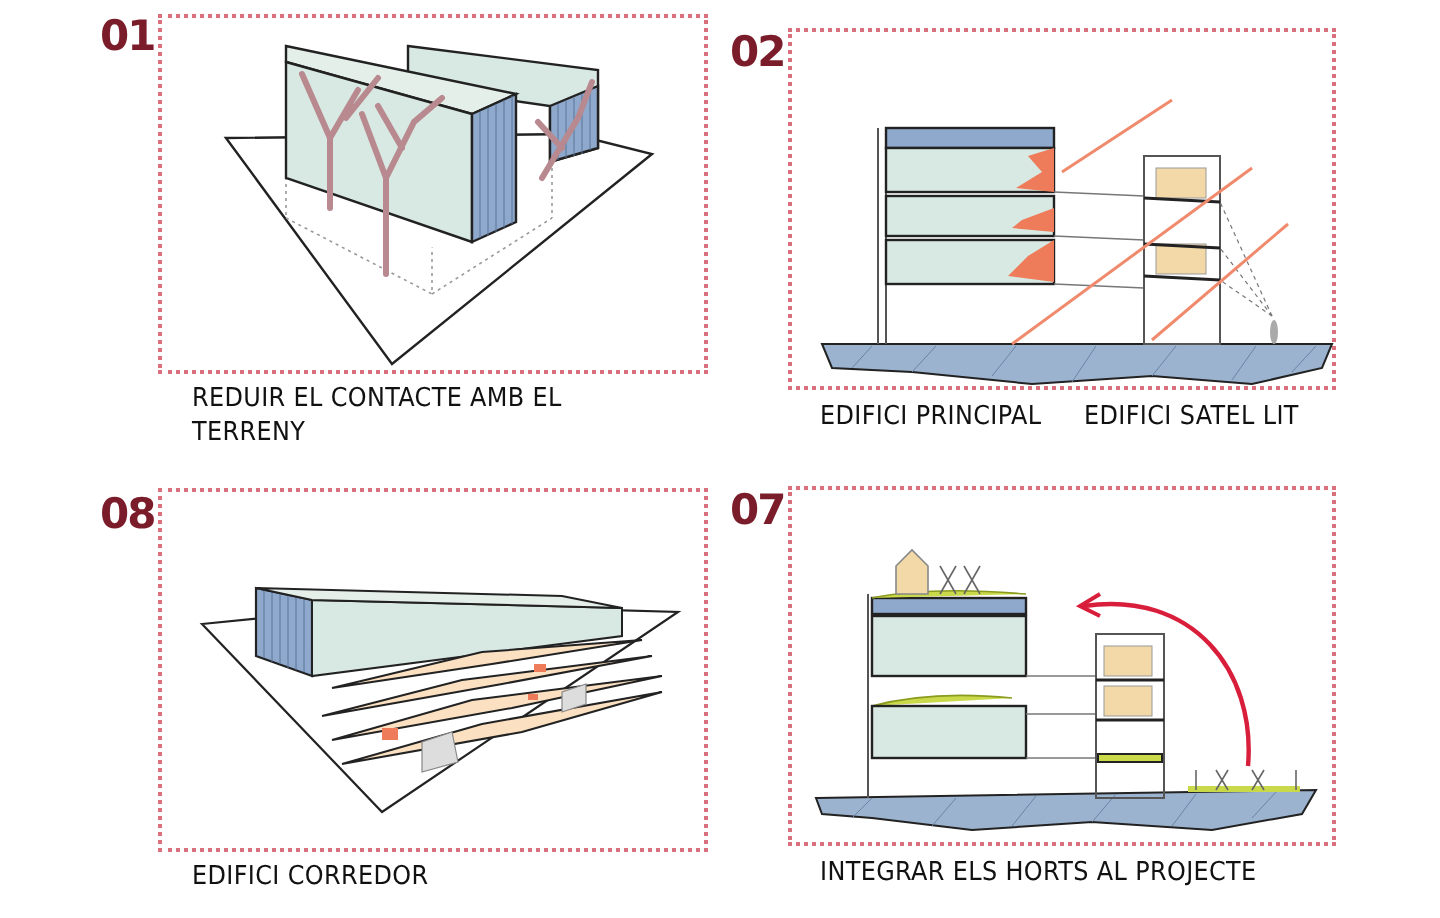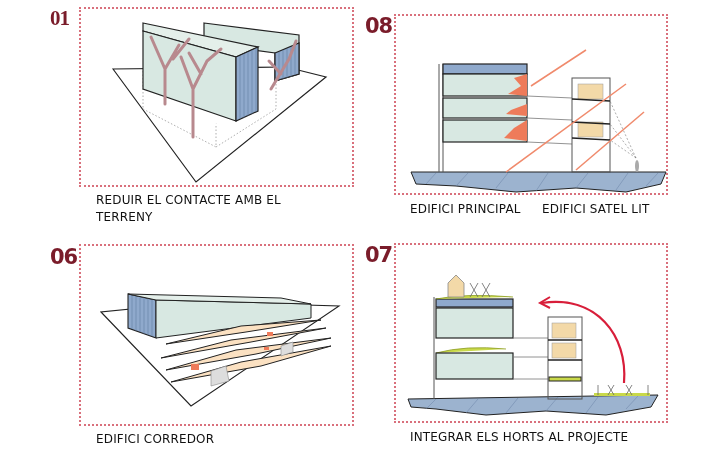--- a/index.html
+++ b/index.html
@@ -5,21 +5,21 @@
   html,body{margin:0;padding:0;background:#ffffff;}
   body{width:720px;height:459px;position:relative;overflow:hidden;font-family:"Liberation Sans","DejaVu Sans",sans-serif;}
   .num{position:absolute;font-family:"DejaVu Sans","Liberation Sans",sans-serif;font-weight:bold;font-size:21px;color:#7a1c2a;letter-spacing:-1px;line-height:1;}
   .frame{position:absolute;border:2px dotted #d9707c;box-sizing:border-box;}
   .frame svg{position:absolute;left:0;top:0;}
   .cap{position:absolute;font-family:"DejaVu Sans","Liberation Sans",sans-serif;font-size:13px;color:#111;letter-spacing:0.2px;line-height:16px;transform:scaleX(0.92);transform-origin:left top;white-space:nowrap;}
 </style>
 </head>
 <body>
 
-<div class="num" style="left:50px;top:8px;font-family:Liberation Serif, serif;">01</div>
+<div class="num" style="left:50px;top:8px;">01</div>
 <div class="frame" style="left:79px;top:7px;width:275px;height:180px;">
   <svg width="275" height="180" viewBox="0 0 275 180">
 
     <polygon points="32,60 115,173 245,68 205,58" fill="#fff" stroke="#222" stroke-width="1.2"></polygon>
 
     <g stroke="#999" stroke-width="0.8" stroke-dasharray="1.5,2" fill="none">
       <line x1="62" y1="62" x2="62" y2="100"></line>
         <line x1="62" y1="100" x2="135" y2="138"></line>
       <line x1="135" y1="110" x2="135" y2="138"></line>
         <line x1="135" y1="138" x2="195" y2="100"></line>
@@ -51,21 +51,21 @@
     <g stroke="#b8898e" stroke-width="3" fill="none" stroke-linecap="round">
       <path d="M84,95 L84,60 L70,28 M84,60 L98,36 M92,50 L108,30"></path>
       <path d="M112,128 L112,80 L100,48 M112,80 L126,52 L140,40 M120,65 L108,44"></path>
       <path d="M190,80 L208,50 L215,32 M200,65 L188,52"></path>
     </g>
   </svg>
 </div>
 <div class="cap" style="left:96px;top:192px;">REDUIR EL CONTACTE AMB EL</div>
 <div class="cap" style="left:96px;top:209px;">TERRENY</div>
 
-<div class="num" style="left:365px;top:16px;">08</div>
+<div class="num" style="left:365px;top:16px;">02</div>
 <div class="frame" style="left:394px;top:14px;width:274px;height:181px;">
   <svg width="274" height="181" viewBox="0 0 274 181">
 
     <path d="M15,156 L270,156 L265,168 L230,176 L180,172 L120,176 L60,170 L20,168 Z" fill="#9cb3cf" stroke="#222" stroke-width="1"></path>
     <g stroke="#6a83a6" stroke-width="0.5">
         <line x1="30" y1="168" x2="40" y2="157"></line>
         <line x1="60" y1="170" x2="72" y2="157"></line>
         <line x1="100" y1="172" x2="112" y2="157"></line>
         <line x1="140" y1="175" x2="152" y2="157"></line>
         <line x1="180" y1="172" x2="192" y2="157"></line>
@@ -104,21 +104,21 @@
     <g stroke="#f08a6c" stroke-width="1.5" fill="none">
       <line x1="190" y1="34" x2="135" y2="70"></line>
       <line x1="230" y1="68" x2="110" y2="156"></line>
       <line x1="248" y1="96" x2="180" y2="154"></line>
     </g>
   </svg>
 </div>
 <div class="cap" style="left:410px;top:201px;">EDIFICI PRINCIPAL</div>
 <div class="cap" style="left:542px;top:201px;">EDIFICI SATEL LIT</div>
 
-<div class="num" style="left:50px;top:247px;">06</div>
+<div class="num" style="left:50px;top:247px;">08</div>
 <div class="frame" style="left:79px;top:244px;width:275px;height:182px;">
   <svg width="275" height="182" viewBox="0 0 275 182">
     <polygon points="20,66 110,160 258,60 120,56" fill="#fff" stroke="#222" stroke-width="1.1"></polygon>
 
     <polygon points="47,48 75,54 75,92 47,82" fill="#8fa9cc" stroke="#222" stroke-width="1.1"></polygon>
     <g stroke="#5a7599" stroke-width="0.5">
         <line x1="51" y1="49" x2="51" y2="83"></line>
         <line x1="55" y1="50" x2="55" y2="85"></line>
         <line x1="59" y1="51" x2="59" y2="86"></line>
         <line x1="63" y1="52" x2="63" y2="88"></line>

